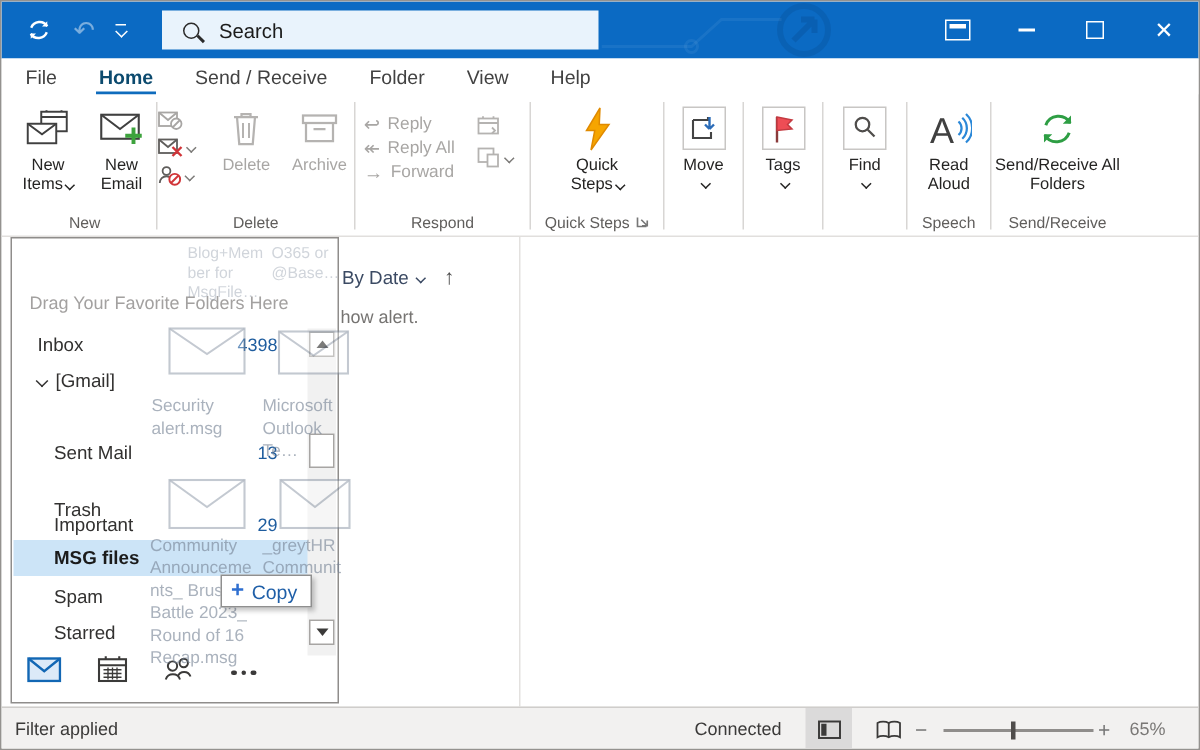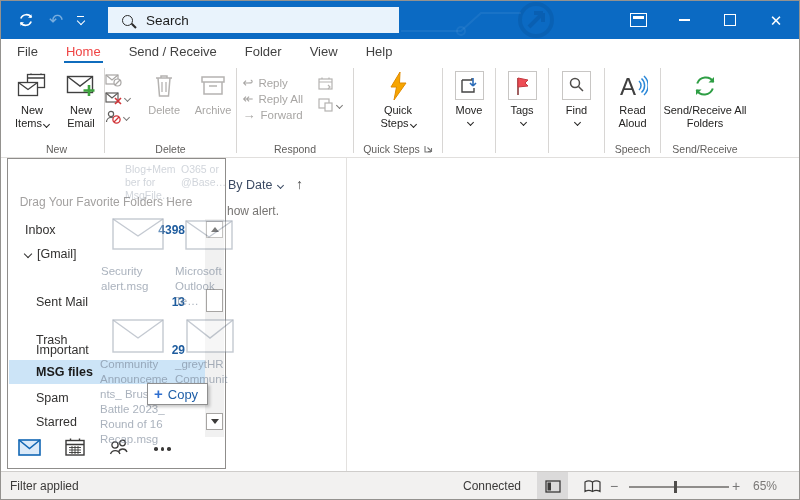--- a/index.html
+++ b/index.html
@@ -24,21 +24,21 @@
   .wincontrols{position:absolute;right:0;top:0;height:38px;display:flex;align-items:center;color:#fff;}
   .wbtn{width:46px;height:38px;display:flex;align-items:center;justify-content:center;font-size:14px;color:#fff;}
   .dockicon{width:15px;height:12px;border:1.3px solid #fff;position:relative;}
   .dockicon::after{content:"";position:absolute;left:2px;top:2px;right:2px;height:2.5px;background:#fff;}
   .minbar{width:11px;height:1.6px;background:#fff;}
   .maxbox{width:10px;height:10px;border:1.4px solid #fff;}
   .closex{font-size:15px;line-height:1;}
   
   .menubar{position:absolute;left:0;top:38px;width:100%;height:24px;background:#fff;display:flex;align-items:center;padding-left:2px;}
   .mtab{position:relative;padding:0 14px;font-size:13px;color:#424242;height:24px;display:flex;align-items:center;}
-  .mtab.active{color:#ef4444;font-weight:400;}
+  .mtab.active{color:#0c4a6e;font-weight:700;}
   .mtab.active::after{content:"";position:absolute;left:12px;right:12px;bottom:0;height:2.5px;background:#0f6cbd;}
   
   .ribbon{position:absolute;left:0;top:62px;width:100%;height:95px;background:#fff;display:flex;padding-left:8px;box-sizing:border-box;border-bottom:1px solid #e1dfdd;}
   .rdiv{width:1px;background:#d8d6d4;margin:5px 0 4px;flex:none;}
   .rgroup{display:flex;flex-direction:column;flex:none;}
   .rbody{flex:1;display:flex;justify-content:center;padding-top:4px;gap:3px;}
   .rlabel{height:17px;font-size:10.5px;color:#605e5c;text-align:center;display:flex;align-items:center;justify-content:center;gap:4px;}
   .bigbtn{width:47px;display:flex;flex-direction:column;align-items:center;font-size:11px;color:#252423;line-height:13px;text-align:center;}
   .bigbtn .ic{height:37px;display:flex;align-items:center;justify-content:center;}
   .bigbtn .lbl{max-width:46px;}
@@ -61,21 +61,21 @@
   .sortbar .chv{width:4px;height:4px;color:#3b4a63;}
   .sort-asc{position:absolute;left:295px;top:175px;font-size:14px;color:#4a4a4a;}
   .emptymsg{position:absolute;left:226px;top:203px;font-size:12px;color:#767472;}
   
   .folderpane{position:absolute;left:6px;top:157px;width:219px;height:311px;background:#fff;border:1px solid #8f8d8b;box-sizing:border-box;z-index:5;}
   .hint{position:absolute;left:0;top:36px;width:196px;text-align:center;font-size:12px;color:#a3a1a0;}
   .frow{position:absolute;left:1px;width:202px;height:24px;display:flex;align-items:center;padding-left:16px;box-sizing:border-box;font-size:12.5px;color:#323130;}
   .frow.child{padding-left:27px;}
   .frow.sel{background:#cce4f7;font-weight:700;color:#1b1b1b;}
   .frow .exp{margin-right:6px;color:#323130;width:5px;height:5px;border-width:1.3px;}
-  .fcount{position:absolute;right:26px;color:#1e5c9e;font-weight:700;font-size:12px;}
+  .fcount{position:absolute;right:26px;color:#1e5c9e;font-weight:400;font-size:12px;}
   .fcount.it{font-style:normal;}
   
   .pscroll{position:absolute;left:197px;top:60px;width:19px;height:218px;background:#f1f1f1;}
   .sbtn{position:absolute;left:1px;width:17px;height:17px;background:#fff;border:1px solid #a7a5a3;box-sizing:border-box;display:flex;align-items:center;justify-content:center;}
   .tri-up{width:0;height:0;border-left:4px solid transparent;border-right:4px solid transparent;border-bottom:5px solid #3b3a39;}
   .tri-down{width:0;height:0;border-left:4px solid transparent;border-right:4px solid transparent;border-top:5px solid #3b3a39;}
   .sthumb{position:absolute;left:1px;top:70px;width:17px;height:23px;background:#fff;border:1px solid #a7a5a3;box-sizing:border-box;}
   
   .navrow{position:absolute;left:0;bottom:8px;width:100%;display:flex;align-items:center;gap:24px;padding-left:10px;}
   .dots{display:flex;gap:3px;align-items:center;}

